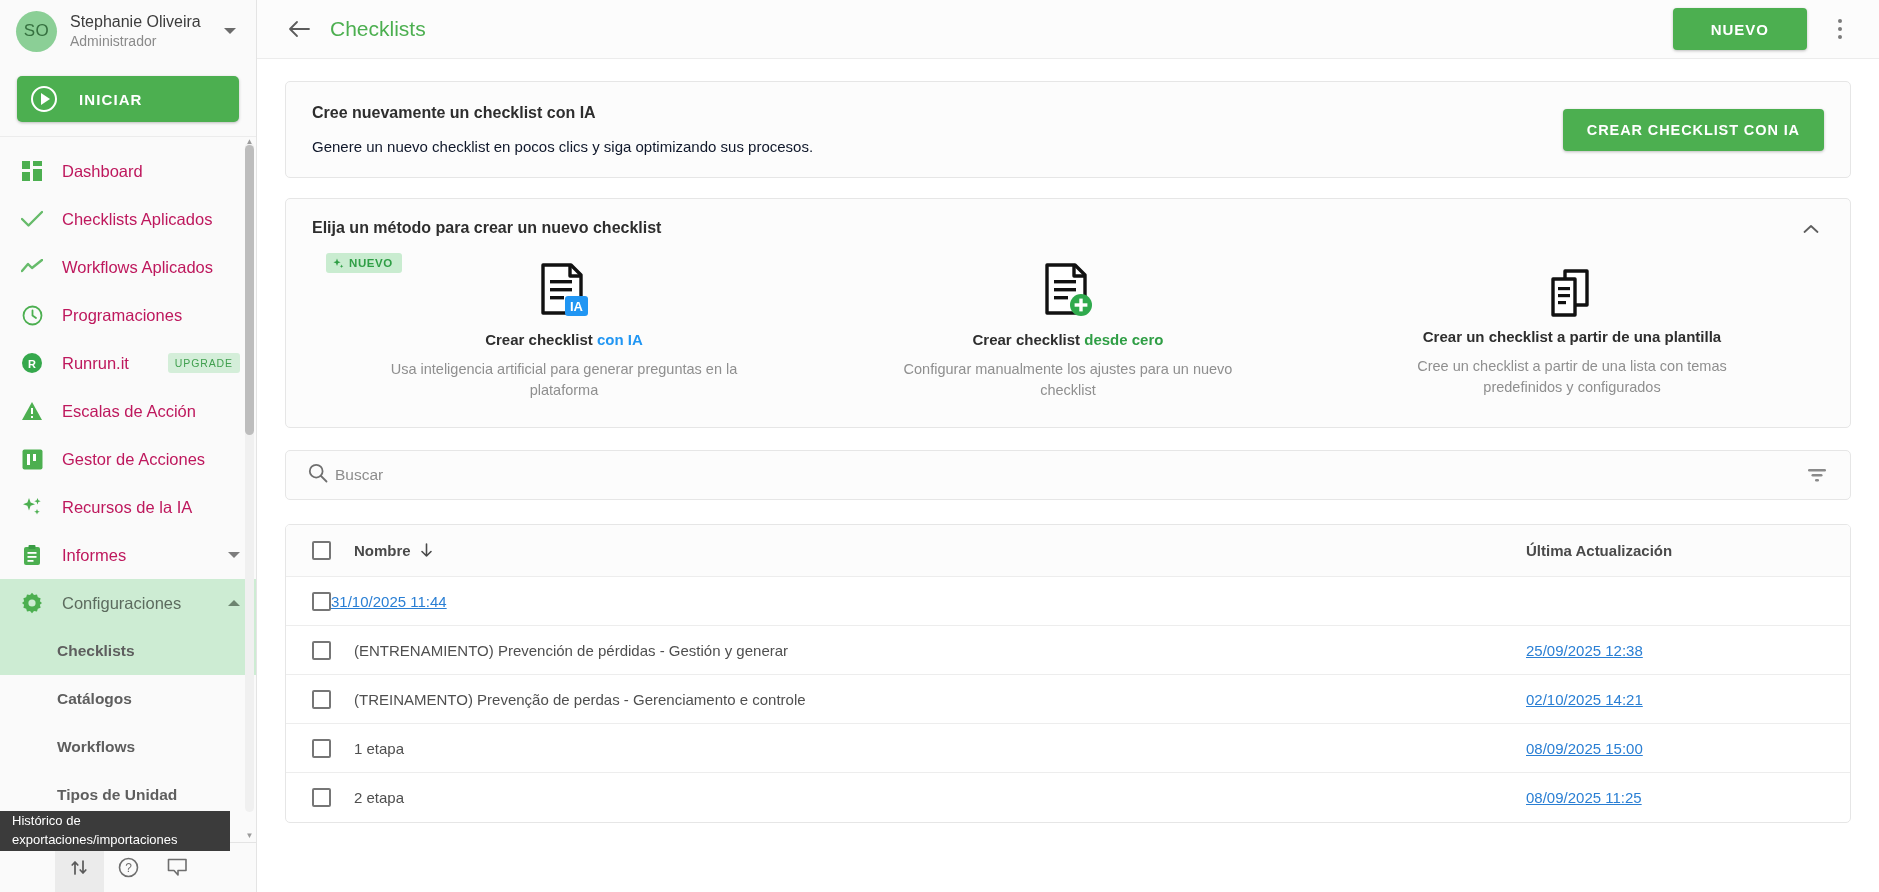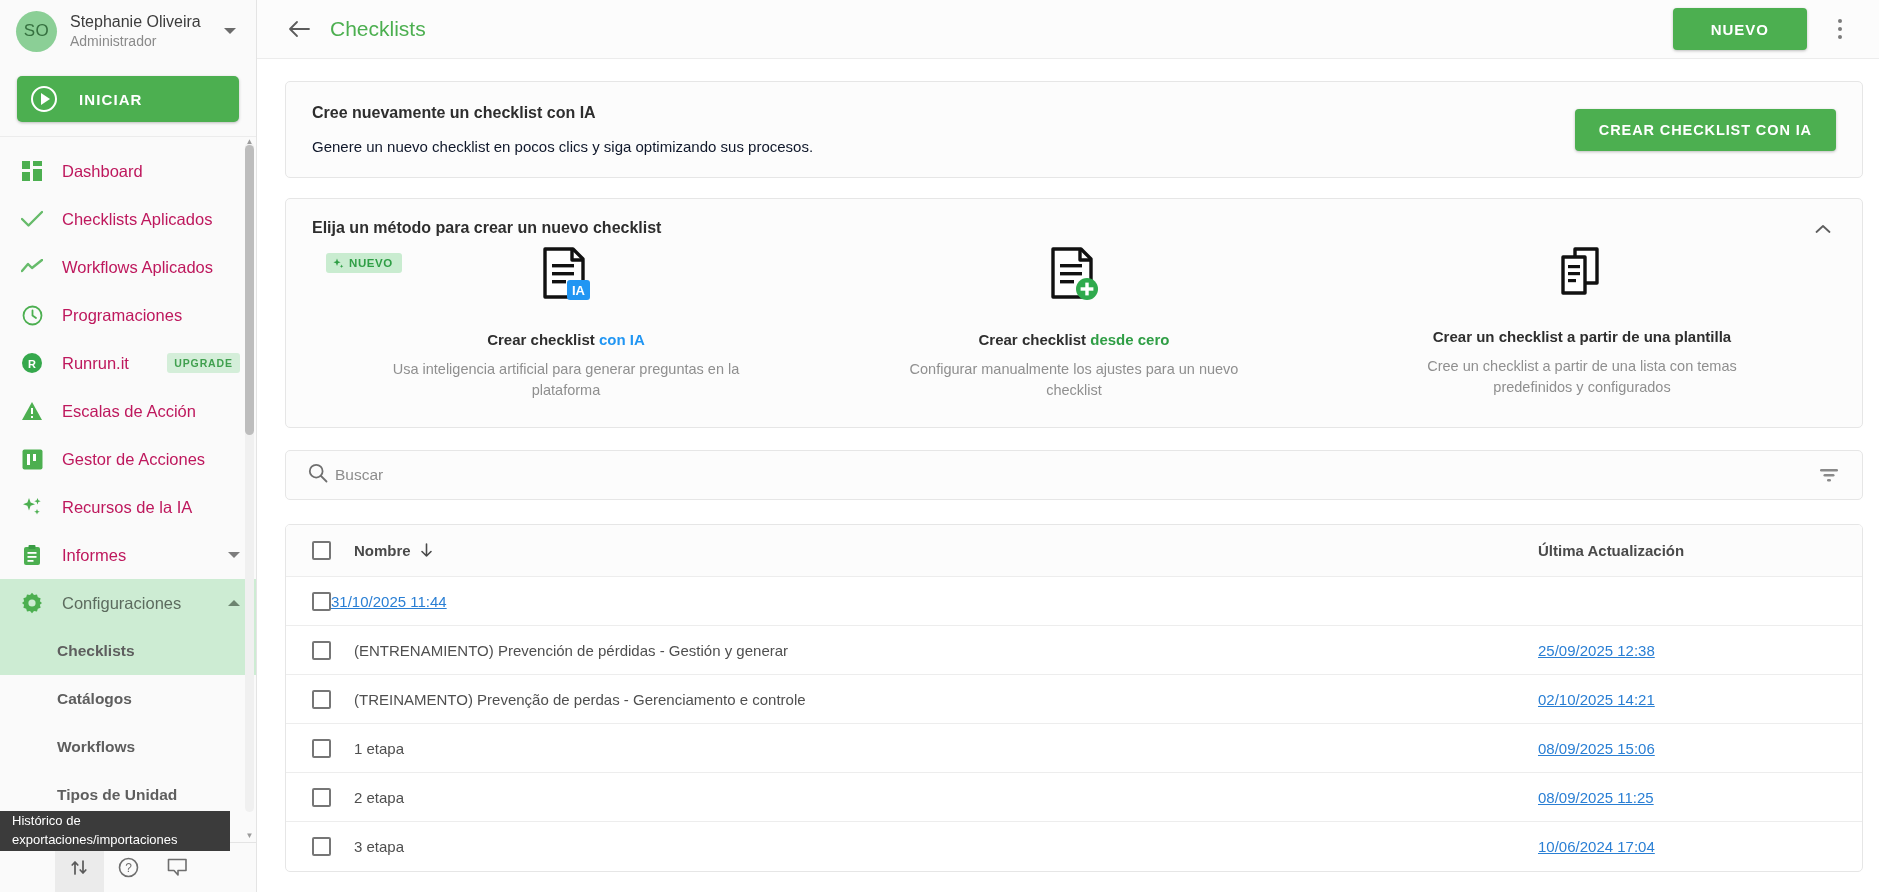--- a/index.html
+++ b/index.html
@@ -45,21 +45,21 @@
   .nav { padding-top: 10px; }
   .nav-item {
     display: flex; align-items: center; height: 48px; padding: 0 16px 0 20px;
     gap: 18px; cursor: pointer; position: relative;
   }
   .nav-item.active { background: #cdecd3; }
   .nav-ico { width: 24px; flex: 0 0 24px; display: flex; align-items: center; justify-content: center; }
   .nav-label { font-size: 16.5px; color: #be185d; flex: 1; white-space: nowrap; }
   .nav-item.active .nav-label { color: #5c6b5e; }
   .badge-upgrade {
-    background: #d4eed9; color: #41a04f; font-size: 10.5px; font-weight: bold;
+    background: #d4eed9; color: #41a04f; font-size: 10.5px; font-weight: normal;
     letter-spacing: .9px; padding: 4px 7px; border-radius: 3px;
   }
   .caret-dn { width: 0; height: 0; border-left: 6px solid transparent;
     border-right: 6px solid transparent; border-top: 6px solid #7d7d7d; }
   .caret-up { width: 0; height: 0; border-left: 6px solid transparent;
     border-right: 6px solid transparent; border-bottom: 6px solid #6d8470; }
   .sub-item {
     height: 48px; display: flex; align-items: center; padding-left: 57px;
     font-size: 15.5px; color: #5e5e5e; font-weight: bold; cursor: pointer;
   }
@@ -92,21 +92,21 @@
   .btn-nuevo {
     background: #4caf50; color: #fff; border: none; border-radius: 4px;
     height: 42px; padding: 0 38px; font-size: 15px; font-weight: bold;
     letter-spacing: 1px; cursor: pointer; box-shadow: 0 1px 3px rgba(0,0,0,.25);
     font-family: inherit;
   }
   .kebab { width: 34px; height: 40px; display: flex; flex-direction: column; align-items: center;
     justify-content: center; gap: 4px; margin-left: 16px; cursor: pointer; }
   .kebab i { width: 4px; height: 4px; border-radius: 50%; background: #7b7b7b; display: block; }
 
-  .content { flex: 1; overflow: hidden; padding: 22px 16px 0 28px; background: #fff; }
+  .content { flex: 1; overflow: hidden; padding: 22px 28px 0 28px; background: #fff; }
 
   .card {
     border: 1px solid #e6e6e6; border-radius: 5px; background: #fcfcfc;
   }
   .ai-banner { padding: 22px 26px; display: flex; align-items: center; margin-bottom: 20px; }
   .ai-texts { flex: 1; }
   .ai-title { font-size: 16px; font-weight: bold; color: #2e2e2e; margin-bottom: 16px; }
   .ai-sub { font-size: 15px; color: #0f172a; }
   .btn-ai {
     background: #4caf50; color: #fff; border: none; border-radius: 4px; height: 42px;
@@ -118,21 +118,21 @@
   .methods-head { display: flex; align-items: flex-start; }
   .methods-title { font-size: 16px; font-weight: bold; color: #2e2e2e; flex: 1; }
   .chev-collapse { width: 26px; height: 20px; display: flex; align-items: center; justify-content: center; cursor: pointer; }
   .method-grid { display: flex; margin-top: 8px; }
   .method { flex: 1; text-align: center; padding: 0 18px; cursor: pointer; position: relative; }
   .badge-nuevo {
     position: absolute; left: 14px; top: 6px; background: #c9ecd0; color: #2f9e45;
     font-size: 11.5px; font-weight: bold; letter-spacing: .6px; padding: 4px 9px 4px 7px;
     border-radius: 3px; display: flex; align-items: center; gap: 5px;
   }
-  .method-ico { height: 72px; display: flex; align-items: flex-start; justify-content: center; margin-bottom: 12px; }
+  .method-ico { height: 72px; display: flex; align-items: flex-end; justify-content: center; margin-bottom: 12px; }
   .method-label { font-size: 15px; font-weight: bold; color: #2e2e2e; margin-bottom: 11px; }
   .method-label .hl-ai { color: #2196f3; }
   .method-label .hl-green { color: #2f9e45; }
   .method-desc { font-size: 14.5px; color: #8f8f8f; line-height: 1.45; max-width: 380px; margin: 0 auto; }
   .m3 .method-ico { margin-bottom: 9px; }
 
   .search-box {
     border: 1px solid #e6e6e6; border-radius: 5px; background: #fcfcfc; height: 50px;
     display: flex; align-items: center; padding: 0 20px 0 22px; gap: 7px; margin-bottom: 24px;
   }
@@ -466,29 +466,24 @@
           <span class="cell-date"><span class="date-link">25/09/2025 12:38</span></span>
         </div>
         <div class="trow">
           <span class="chk"></span>
           <span class="cell-name">(TREINAMENTO) Prevenção de perdas - Gerenciamento e controle</span>
           <span class="cell-date"><span class="date-link">02/10/2025 14:21</span></span>
         </div>
         <div class="trow">
           <span class="chk"></span>
           <span class="cell-name">1 etapa</span>
-          <span class="cell-date"><span class="date-link">08/09/2025 15:06</span></span>
+          <span class="cell-date"><span class="date-link">08/09/2025 15:00</span></span>
         </div>
         <div class="trow">
           <span class="chk"></span>
           <span class="cell-name">2 etapa</span>
           <span class="cell-date"><span class="date-link">08/09/2025 11:25</span></span>
-        </div>
-        <div class="trow">
-          <span class="chk"></span>
-          <span class="cell-name">3 etapa</span>
-          <span class="cell-date"><span class="date-link">10/06/2024 17:04</span></span>
         </div>
       </section>
 
     </div>
   </main>
 </div>
 
 </body></html>

